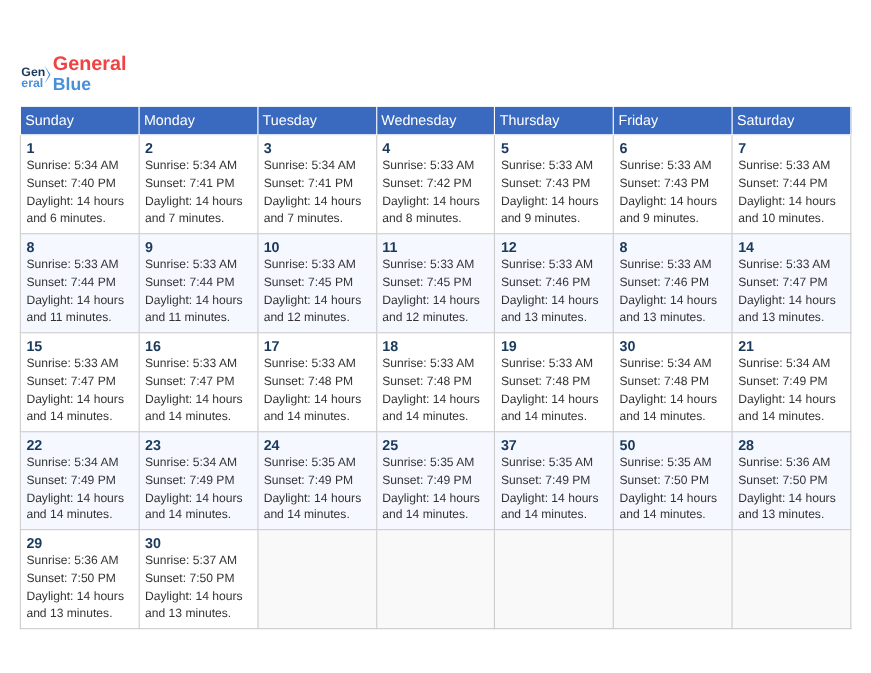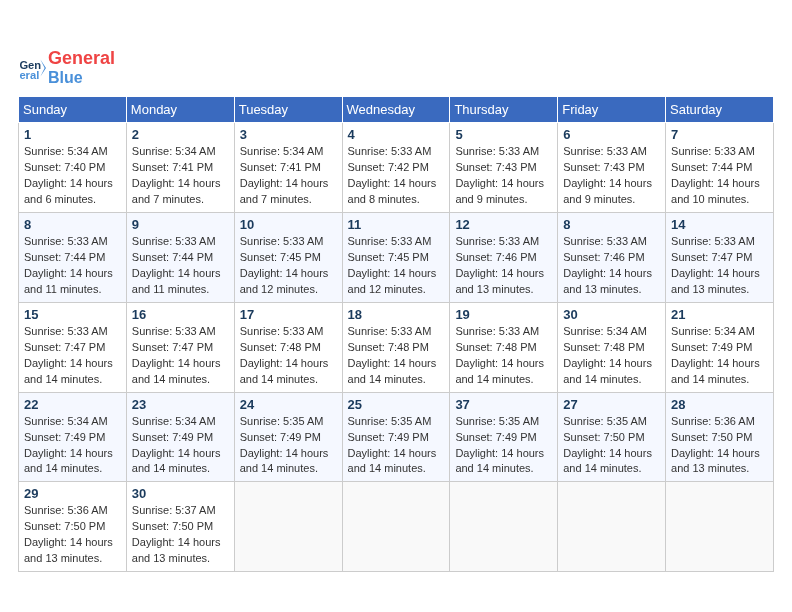--- a/index.html
+++ b/index.html
@@ -228,21 +228,21 @@
           </td>
           <td>
             <span class="day-num">25</span>
             <div class="day-info">Sunrise: 5:35 AM<br>Sunset: 7:49 PM<br>Daylight: 14 hours<br>and 14 minutes.</div>
           </td>
           <td>
             <span class="day-num">37</span>
             <div class="day-info">Sunrise: 5:35 AM<br>Sunset: 7:49 PM<br>Daylight: 14 hours<br>and 14 minutes.</div>
           </td>
           <td>
-            <span class="day-num">27</span>
+            <span class="day-num">50</span>
             <div class="day-info">Sunrise: 5:35 AM<br>Sunset: 7:50 PM<br>Daylight: 14 hours<br>and 14 minutes.</div>
           </td>
           <td>
             <span class="day-num">28</span>
             <div class="day-info">Sunrise: 5:36 AM<br>Sunset: 7:50 PM<br>Daylight: 14 hours<br>and 13 minutes.</div>
           </td>
         </tr>
         <tr>
           <td>
             <span class="day-num">29</span>

